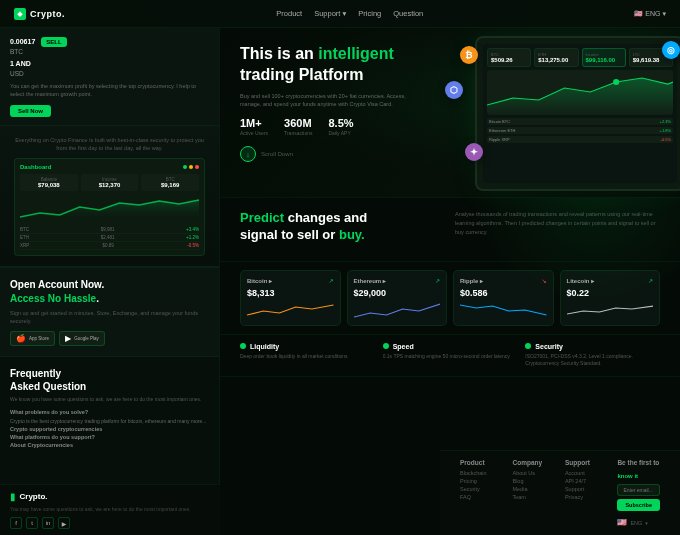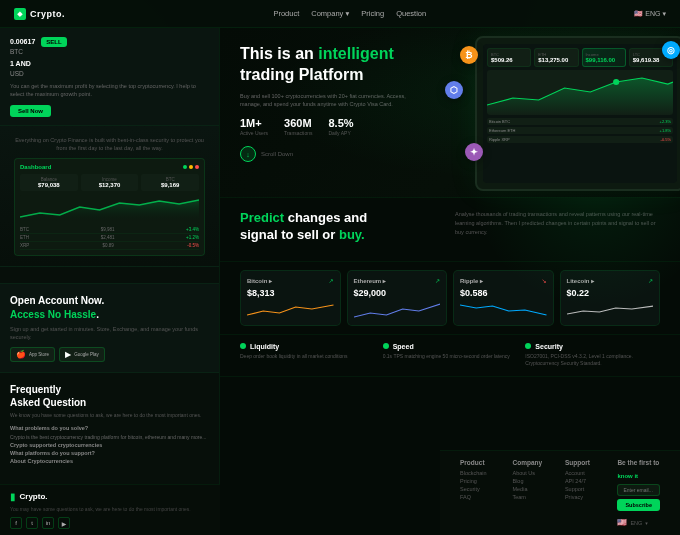--- a/index.html
+++ b/index.html
@@ -256,21 +256,20 @@
     }
     .dash-table-cell.green { color: #00d45a; }
     .dash-table-cell.red { color: #ff4d4d; }
 
     
     .open-account {
       padding: 10px;
       background: #0a1510;
       border-top: 1px solid rgba(0,255,80,0.06);
       border-bottom: 1px solid rgba(0,255,80,0.06);
-      margin-top: 16px;
     }
     .open-title {
       font-size: 10px;
       font-weight: 700;
       color: #fff;
       line-height: 1.4;
       margin-bottom: 3px;
     }
     .open-title em {
       color: #00d45a;
@@ -743,21 +742,21 @@
 </head>
 <body>
 
 <nav class="navbar">
   <div class="nav-logo">
     <div class="nav-logo-icon">◆</div>
     <span class="nav-logo-text">Crypto.</span>
   </div>
   <div class="nav-links">
     <span class="nav-link">Product</span>
-    <span class="nav-link">Company ▾</span>
+    <span class="nav-link">Support ▾</span>
     <span class="nav-link">Pricing</span>
     <span class="nav-link">Question</span>
   </div>
   <div class="nav-actions">
     <span class="nav-lang">
       <span>🇺🇸</span>
       <span>ENG</span>
       <span>▾</span>
     </span>
   </div>

